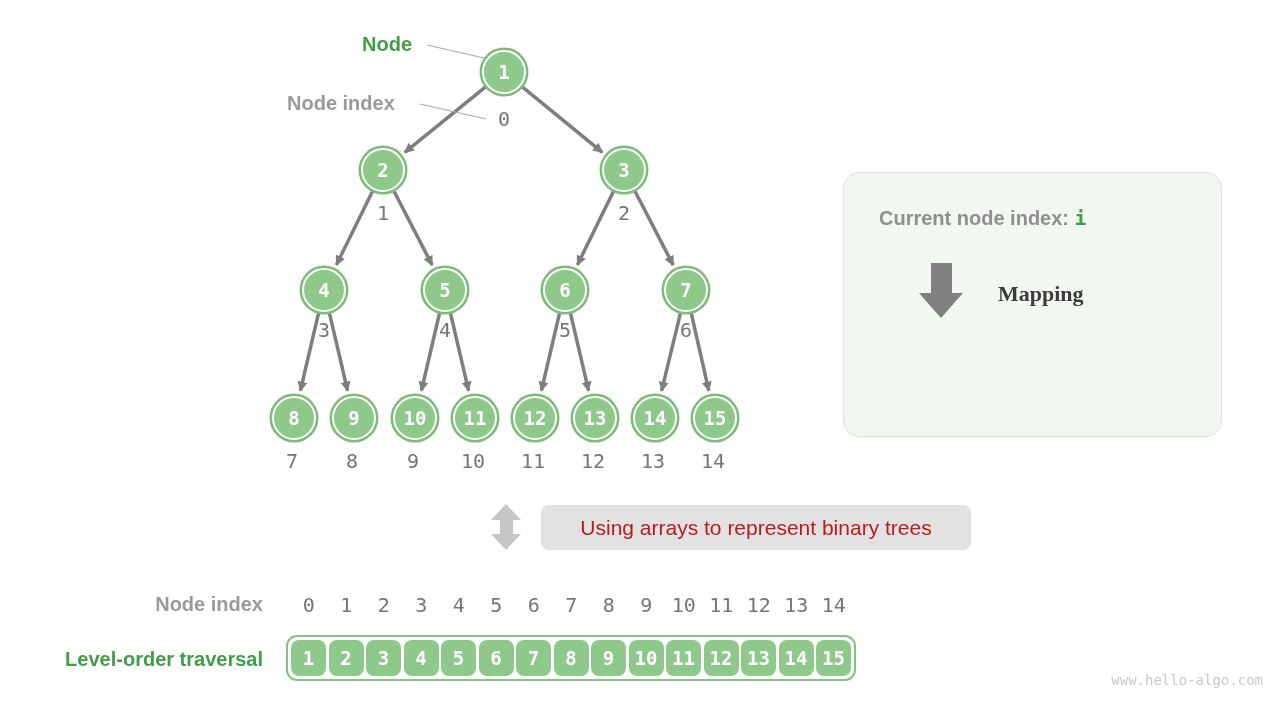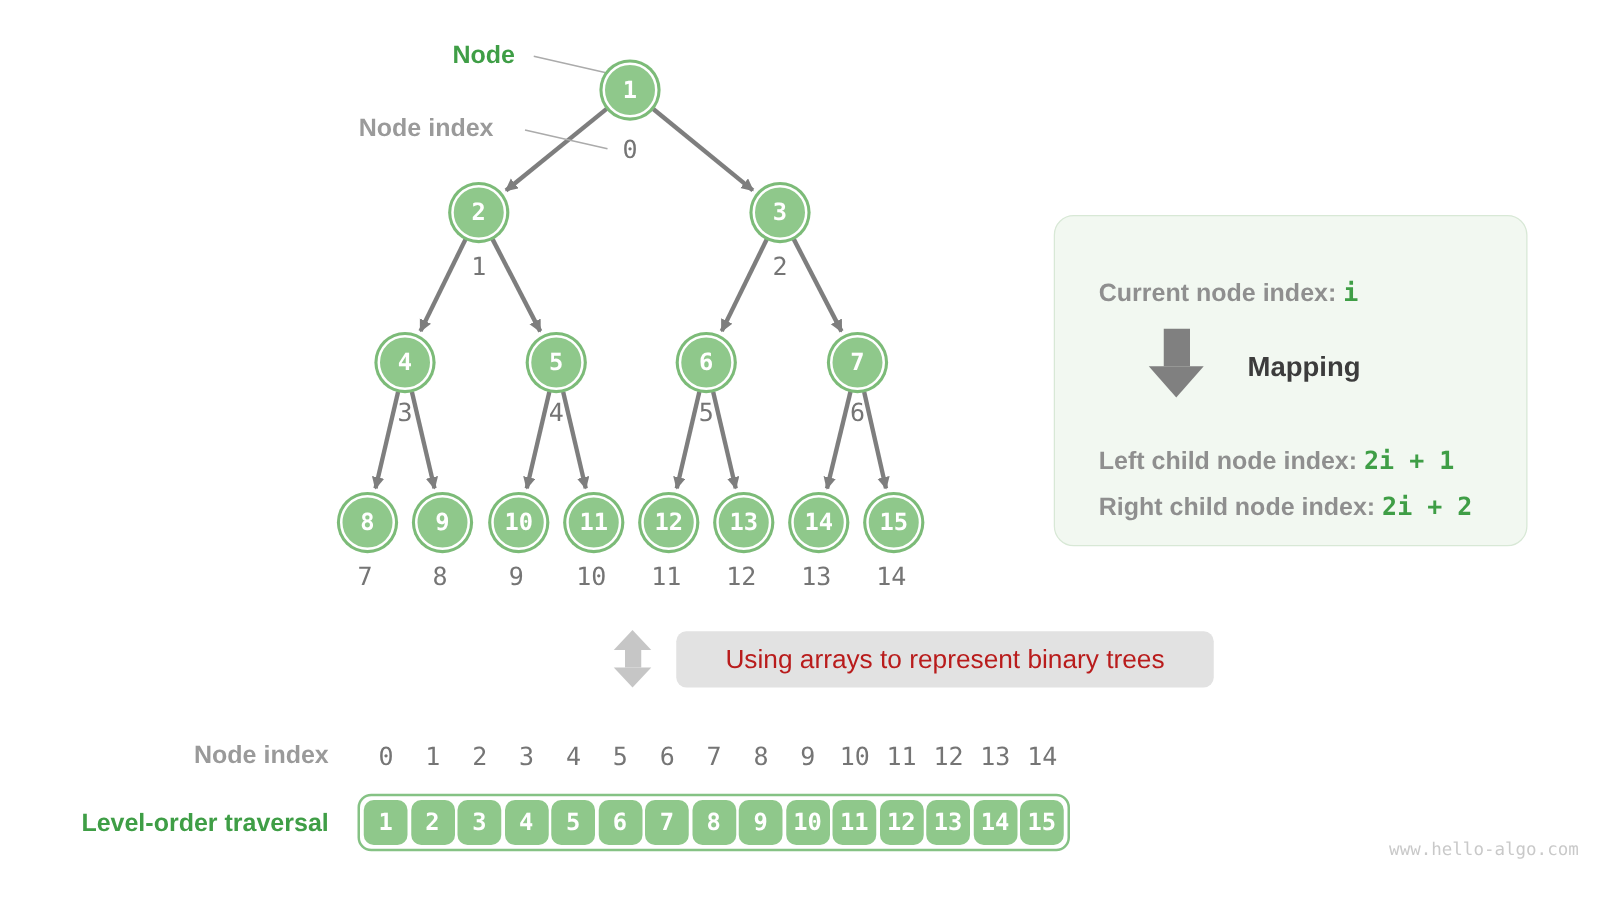--- a/index.html
+++ b/index.html
@@ -18,21 +18,21 @@
   
   .ptr{position:absolute;font-weight:bold;font-size:20px;}
   .ptr.green{color:#3F9E46;}
   .ptr.gray{color:#9A9A9A;}
 
   
   .panel{position:absolute;left:843px;top:172px;width:379px;height:265px;
          background:#F2F8F1;border:1px solid #D8E8D6;border-radius:16px;box-sizing:border-box;}
   .pline{position:absolute;font-weight:bold;font-size:20px;color:#8F8F8F;white-space:pre;}
   .pcode{color:#3F9E46;font-family:"DejaVu Sans Mono",monospace;font-weight:bold;}
-  .pmap{position:absolute;font-weight:bold;font-size:22px;color:#3C3C3C;}
+  .pmap{position:absolute;font-weight:bold;font-size:22px;color:#3C3C3C;font-family:Liberation Serif, serif;}
   .pa{position:absolute;left:75px;top:90px;width:44px;}
   .pa-shaft{width:21px;height:30px;background:#808080;margin:0 auto;}
   .pa-head{width:0;height:0;border-left:22px solid transparent;border-right:22px solid transparent;
            border-top:25px solid #808080;}
 
   
   .da{position:absolute;left:491px;top:504px;width:30px;}
   .da-up{width:0;height:0;border-left:15px solid transparent;border-right:15px solid transparent;
          border-bottom:16px solid #C6C6C6;}
   .da-shaft{width:13px;height:14px;background:#C6C6C6;margin:0 auto;}
@@ -119,28 +119,26 @@
   <div class="nidx" style="left:272px;top:449px">7</div>
   <div class="nidx" style="left:332px;top:449px">8</div>
   <div class="nidx" style="left:393px;top:449px">9</div>
   <div class="nidx" style="left:453px;top:449px">10</div>
   <div class="nidx" style="left:513px;top:449px">11</div>
   <div class="nidx" style="left:573px;top:449px">12</div>
   <div class="nidx" style="left:633px;top:449px">13</div>
   <div class="nidx" style="left:693px;top:449px">14</div>
 
   <div class="panel">
-    <div class="pline" style="left:35px;top:49px"><span>Current node index: </span><span class="pcode">i</span></div>
+    <div class="pline" style="left:35px;top:33px"><span>Current node index: </span><span class="pcode">i</span></div>
     <div class="pa">
       <div class="pa-shaft"></div>
       <div class="pa-head"></div>
     </div>
     <div class="pmap" style="left:154px;top:108px">Mapping</div>
-    <div class="pline" style="left:35px;top:183px"><span>Left child node index: </span><span class="pcode">2i + 1</span></div>
-    <div class="pline" style="left:35px;top:220px"><span>Right child node index: </span><span class="pcode">2i + 2</span></div>
   </div>
 
   <div class="da">
     <div class="da-up"></div>
     <div class="da-shaft"></div>
     <div class="da-down"></div>
   </div>
   <div class="banner">
     <span>Using arrays to represent binary trees</span>
   </div>

